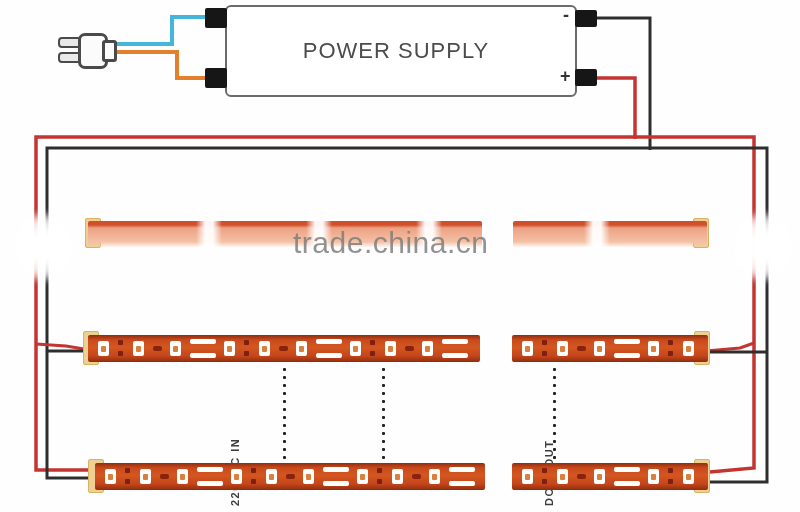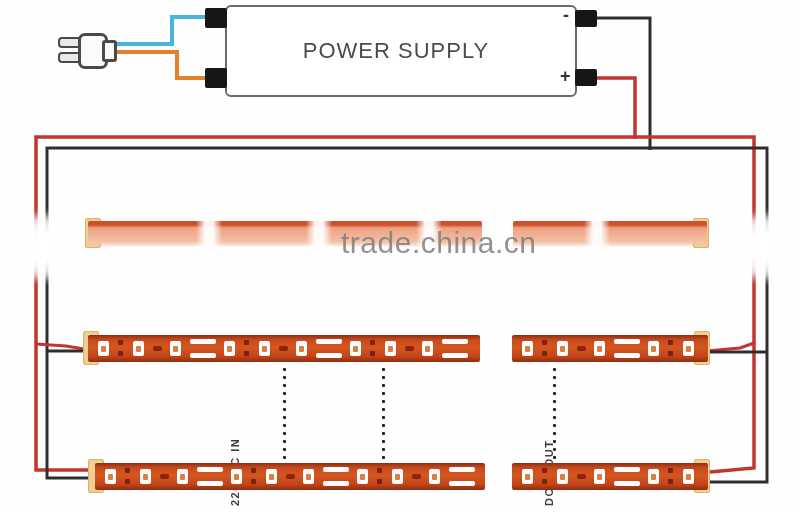--- a/index.html
+++ b/index.html
@@ -35,21 +35,21 @@
   .led::after{content:"";position:absolute;left:3px;top:5px;width:5px;height:6px;background:#d9803f;border-radius:1px;}
   .cdot{position:absolute;width:5px;height:5px;background:#7d2010;border-radius:1px;}
   .cdash{position:absolute;top:11px;width:9px;height:5px;background:#8a2210;border-radius:2px;}
   .jbar{position:absolute;width:26px;height:5px;background:#fff;border-radius:2px;}
 
   .ddot{position:absolute;width:3px;height:3px;background:#222;border-radius:1px;z-index:2;}
 
   .blur{position:absolute;z-index:4;border-radius:50%;filter:blur(3px);
        background:radial-gradient(ellipse at center, rgba(255,255,255,1) 30%, rgba(255,255,255,.85) 55%, rgba(255,255,255,0) 78%);}
 
-  .wm{position:absolute;left:293px;top:226px;z-index:5;font-size:30px;color:rgba(122,122,122,.82);letter-spacing:.5px;white-space:nowrap;margin-left:48px;}
+  .wm{position:absolute;left:293px;top:226px;z-index:5;font-size:30px;color:rgba(122,122,122,.82);letter-spacing:.5px;white-space:nowrap;}
 </style>
 </head>
 <body>
 
 <div id="stage">
 
   <svg id="wiring-svg" class="wires" width="800" height="512">
       <polyline points="106,44 172,44 172,17 210,17" fill="none" stroke="#45b6d9" stroke-width="4" stroke-linejoin="miter"></polyline>
       <polyline points="106,52 177,52 177,78 210,78" fill="none" stroke="#e2802e" stroke-width="4" stroke-linejoin="miter"></polyline>
       <polyline points="595,18 650,18 650,150" fill="none" stroke="#2e2e2e" stroke-width="3" stroke-linejoin="miter"></polyline>

